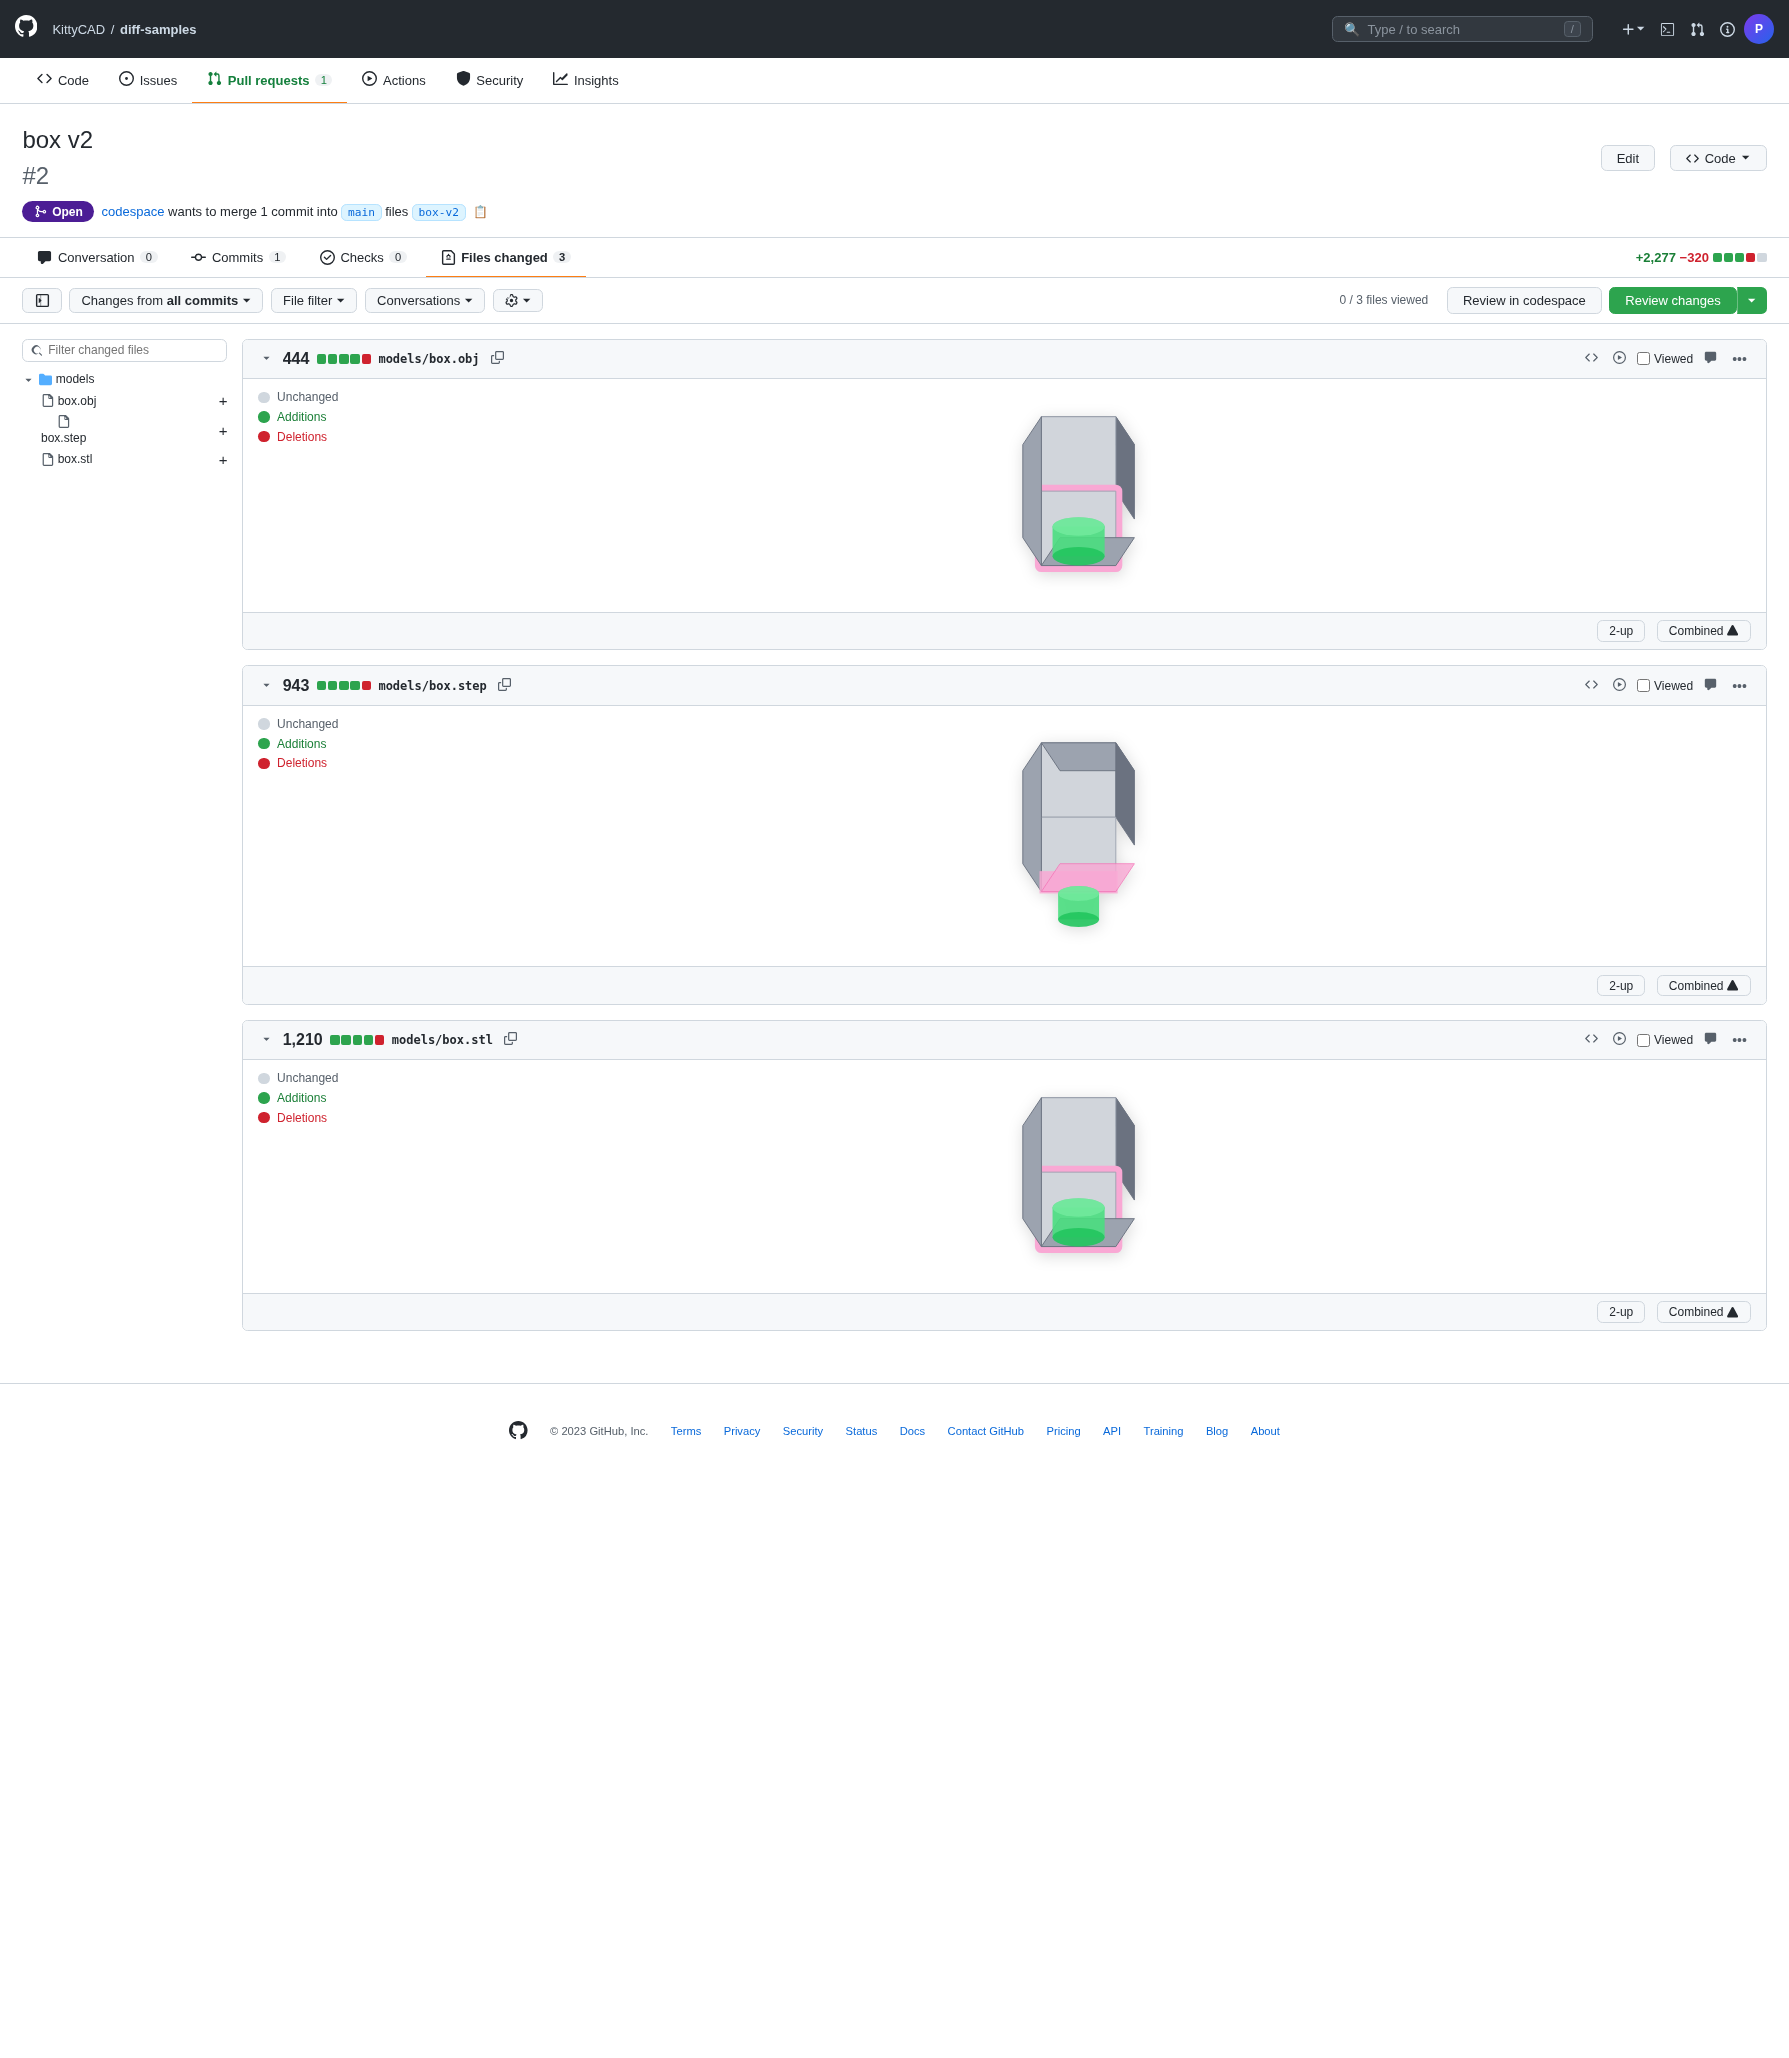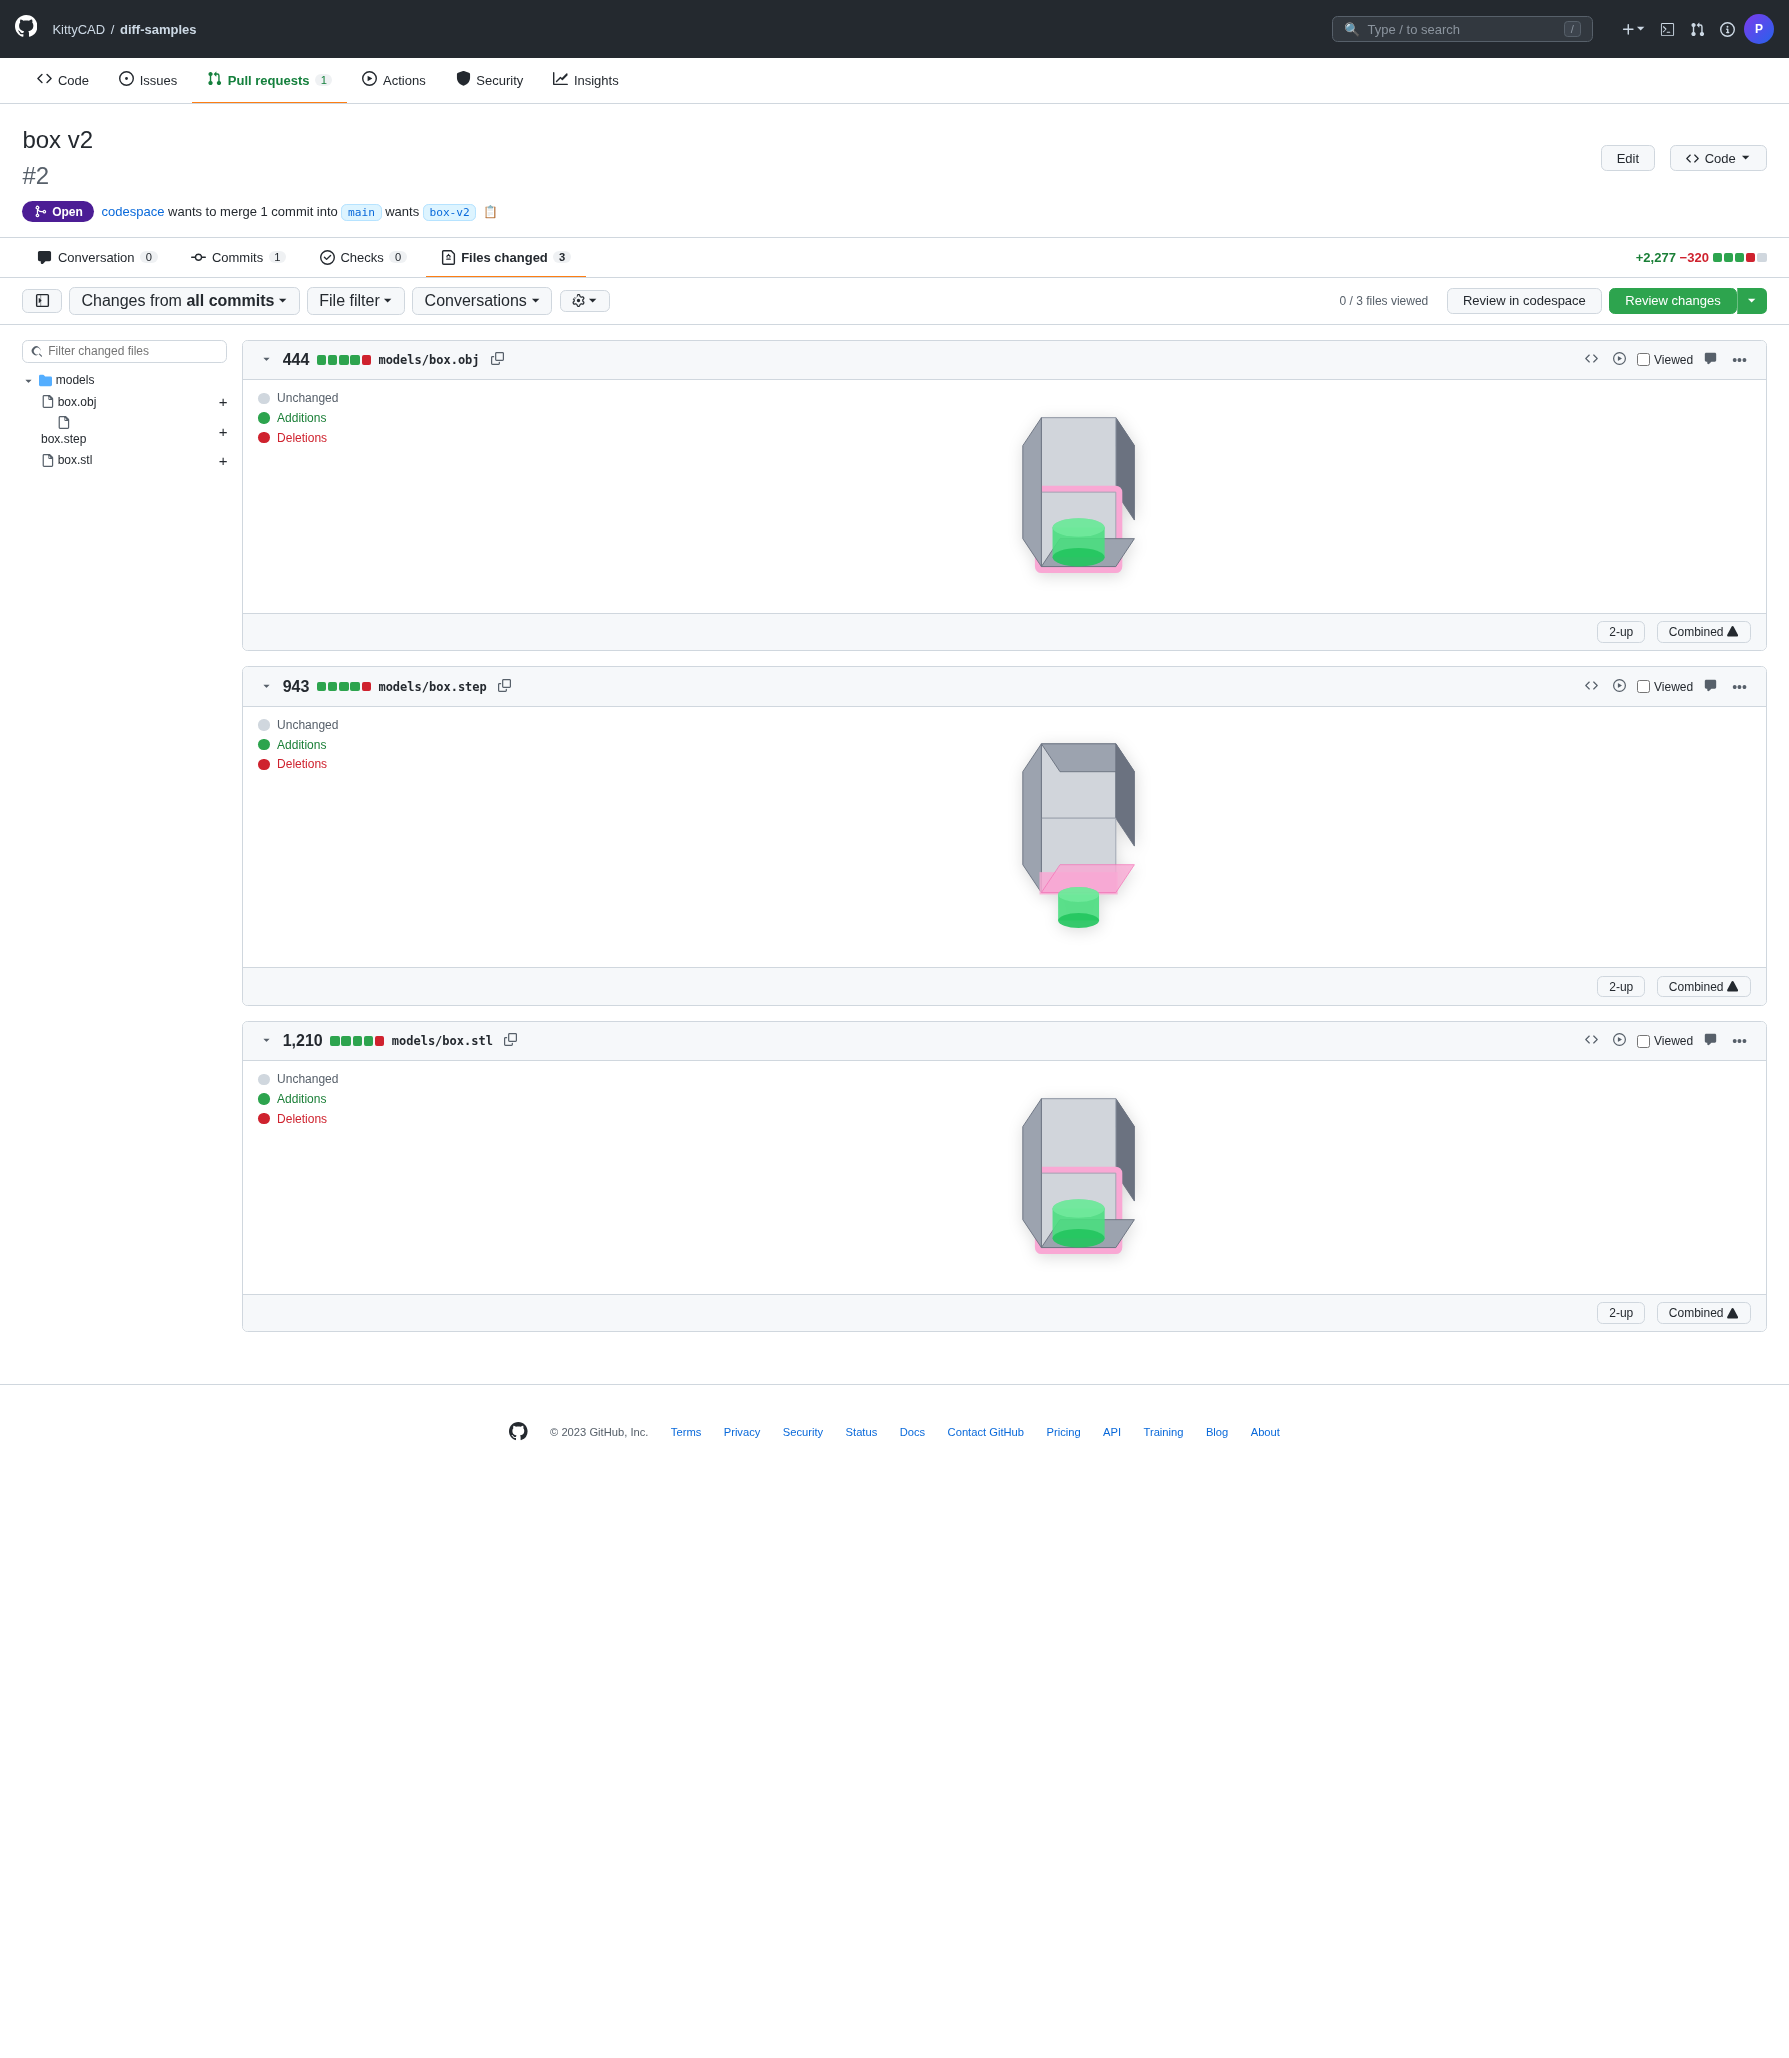--- a/index.html
+++ b/index.html
@@ -47,21 +47,21 @@
     .additions-count { color: #1a7f37; font-weight: 600; }
     .deletions-count { color: #cf222e; font-weight: 600; }
     .diff-bar { display: flex; gap: 1.9px; }
     .diff-bar-seg { width: 9.3px; height: 9.3px; border-radius: 1.9px; }
     .seg-green { background: #2da44e; }
     .seg-red { background: #cf222e; }
     .seg-gray { background: #d0d7de; }
 
     
     .files-toolbar { display: flex; align-items: center; padding: 9.3px 22.4px; border-bottom: 0.9px solid #d0d7de; gap: 7.5px; }
-    .toolbar-btn { display: inline-flex; align-items: center; gap: 3.7px; padding: 3.7px 11.2px; font-size: 16px; background: #f6f8fa; border: 0.9px solid #d0d7de; border-radius: 5.6px; cursor: pointer; color: #24292f; }
+    .toolbar-btn { display: inline-flex; align-items: center; gap: 3.7px; padding: 3.7px 11.2px; font-size: 13px; background: #f6f8fa; border: 0.9px solid #d0d7de; border-radius: 5.6px; cursor: pointer; color: #24292f; }
     .files-count { margin-left: auto; font-size: 12px; color: #57606a; }
     .btn-review { background: #2da44e; color: #fff; border: 0.9px solid #2da44e; border-radius: 5.6px; padding: 4.7px 15px; font-size: 13px; font-weight: 500; cursor: pointer; display: inline-flex; align-items: center; gap: 5.6px; }
     .btn-review-dropdown { background: #2da44e; color: #fff; border: 0.9px solid #2da44e; border-left: 0.9px solid rgba(255,255,255,0.3); border-radius: 0 5.6px 5.6px 0; padding: 4.7px 9.3px; font-size: 13px; cursor: pointer; }
 
     
     .main-content { display: flex; padding: 15px 22.4px; gap: 15px; }
     .file-tree { width: 205px; flex-shrink: 0; }
     .tree-folder { margin-top: 7.5px; }
     .tree-folder-header { display: flex; align-items: center; gap: 3.7px; font-size: 12px; padding: 2.8px 0; cursor: pointer; }
     .tree-file { display: flex; align-items: center; gap: 3.7px; font-size: 12px; padding: 2.8px 0 2.8px 18.6px; cursor: pointer; color: #24292f; justify-content: space-between; }
@@ -237,21 +237,21 @@
     <span class="badge-open">
       <svg width="13" height="13" viewBox="0 0 16 16" fill="white">
           <path d="M5.45 5.154A4.25 4.25 0 0 0 9.25 7.5h1.378a2.251 2.251 0 1 1 0 1.5H9.25A5.734 5.734 0 0 1 5 7.123v3.505a2.25 2.25 0 1 1-1.5 0V5.372a2.25 2.25 0 1 1 1.95-.218zM4.25 13.5a.75.75 0 1 0 0-1.5.75.75 0 0 0 0 1.5zm8.5-4.5a.75.75 0 1 0 0-1.5.75.75 0 0 0 0 1.5zM5 3.25a.75.75 0 1 0 0 .005V3.25z"></path>
         </svg>
       <span>Open</span>
     </span>
     <span class="pr-meta">
       <a class="pr-meta-link">codespace</a>
       <span>wants to merge 1 commit into</span>
       <span class="branch-tag">main</span>
-      <span> wants </span>
+      <span> files </span>
       <span class="branch-tag">box-v2</span>
       <button style="background:none;border:none;cursor:pointer;color:#57606a;font-size:12px;padding:0 3.7px;">📋</button>
     </span>
   </div>
 </div>
 
 <div class="pr-tabs">
   <div class="pr-tab">
     <svg width="15" height="15" viewBox="0 0 16 16" fill="currentColor">
         <path d="M1 2.75C1 1.784 1.784 1 2.75 1h10.5c.966 0 1.75.784 1.75 1.75v7.5A1.75 1.75 0 0113.25 12H9.06l-2.573 2.573A1.457 1.457 0 014 13.543V12H2.75A1.75 1.75 0 011 10.25v-7.5z"></path>

